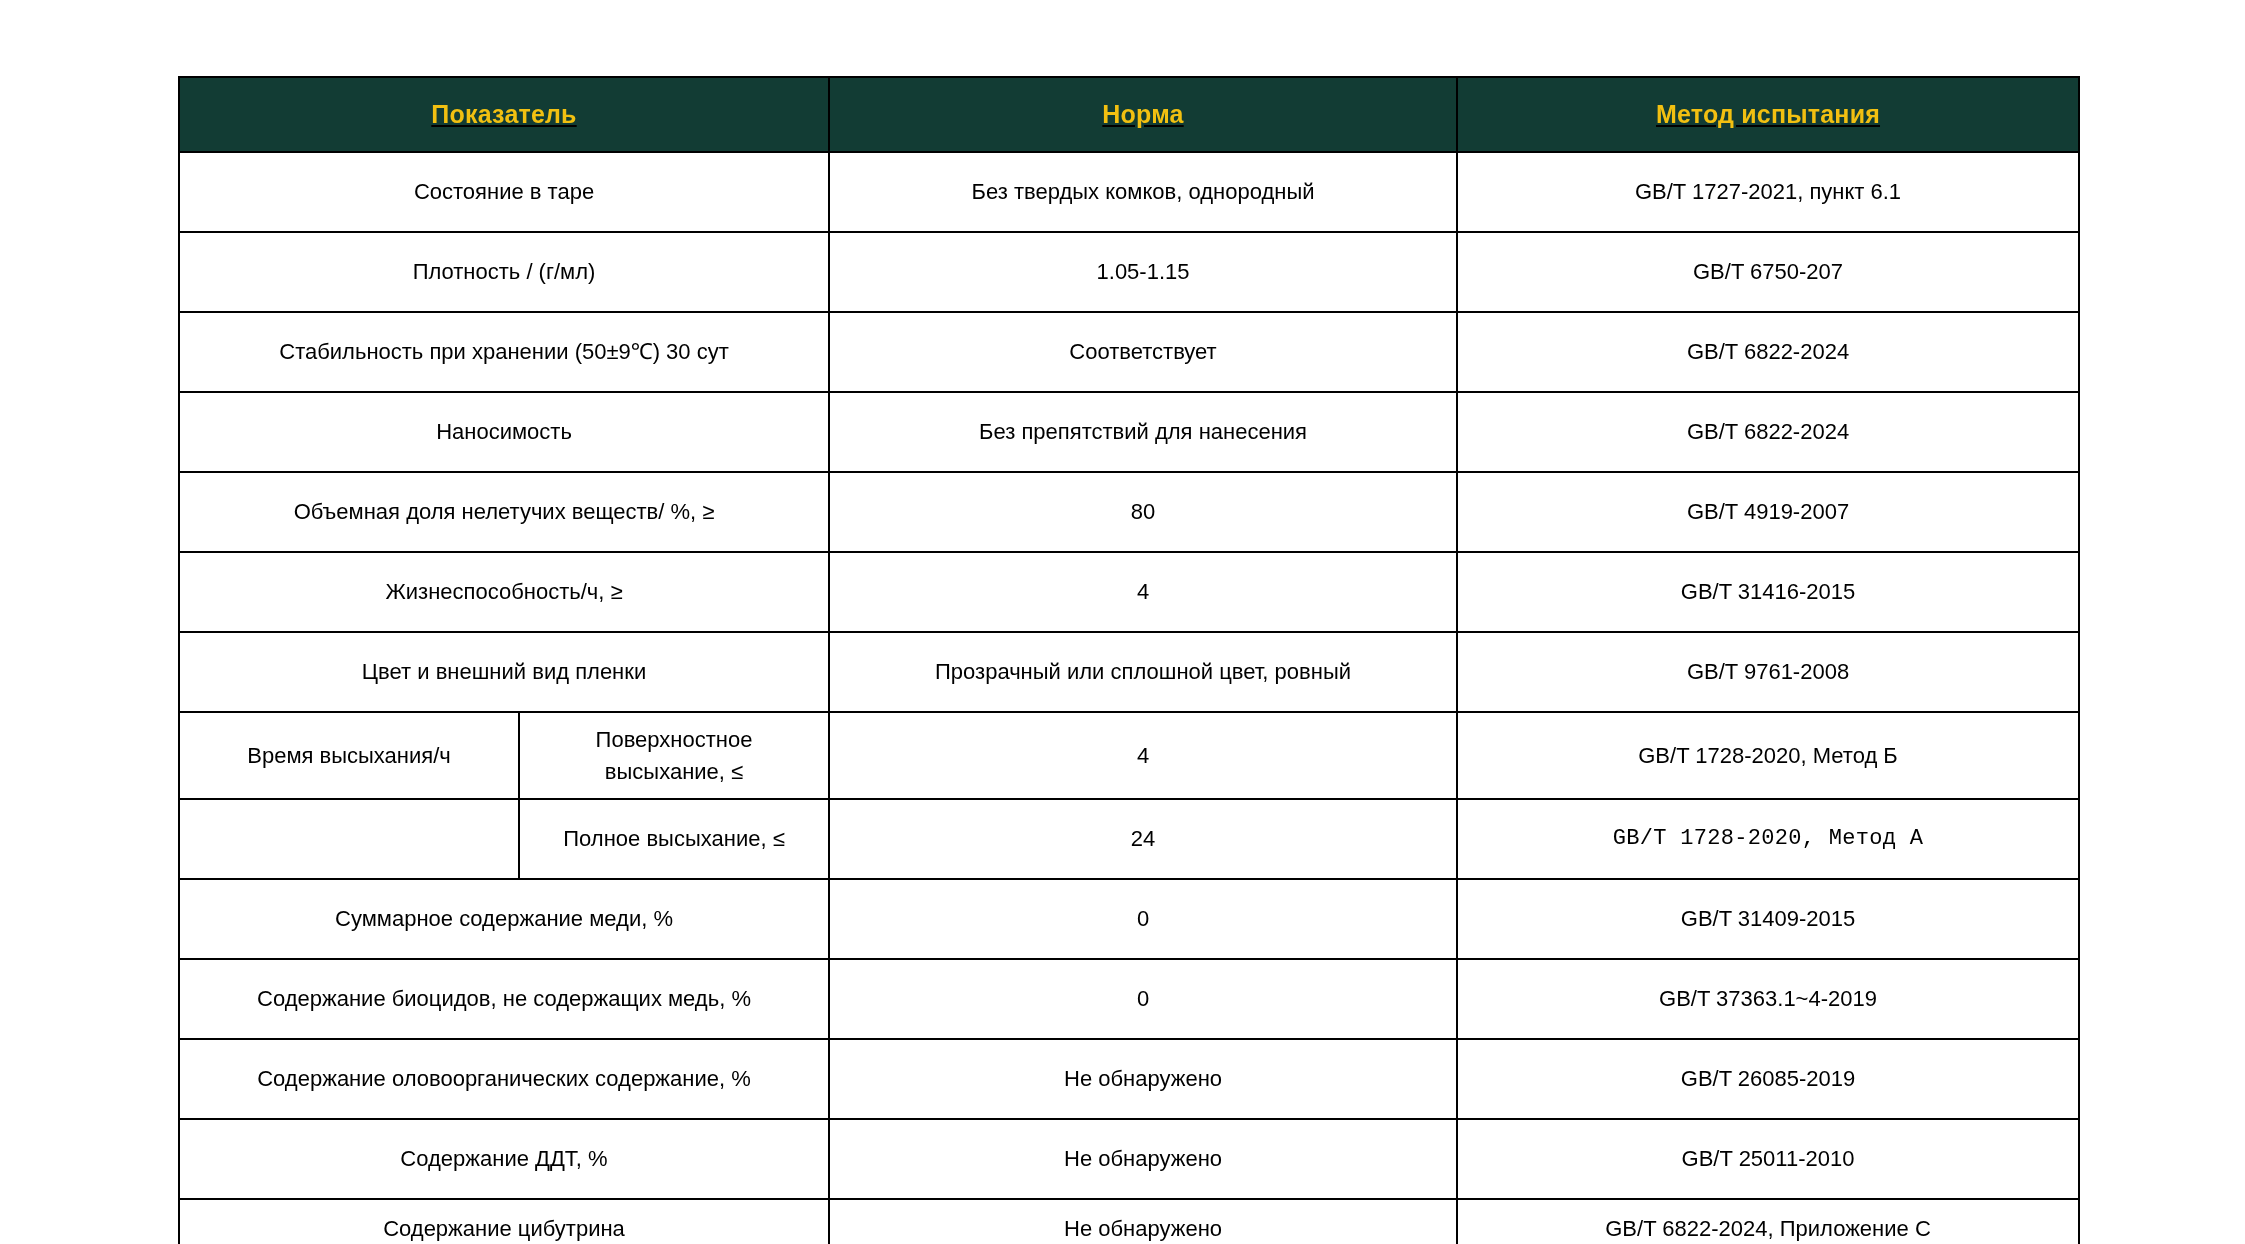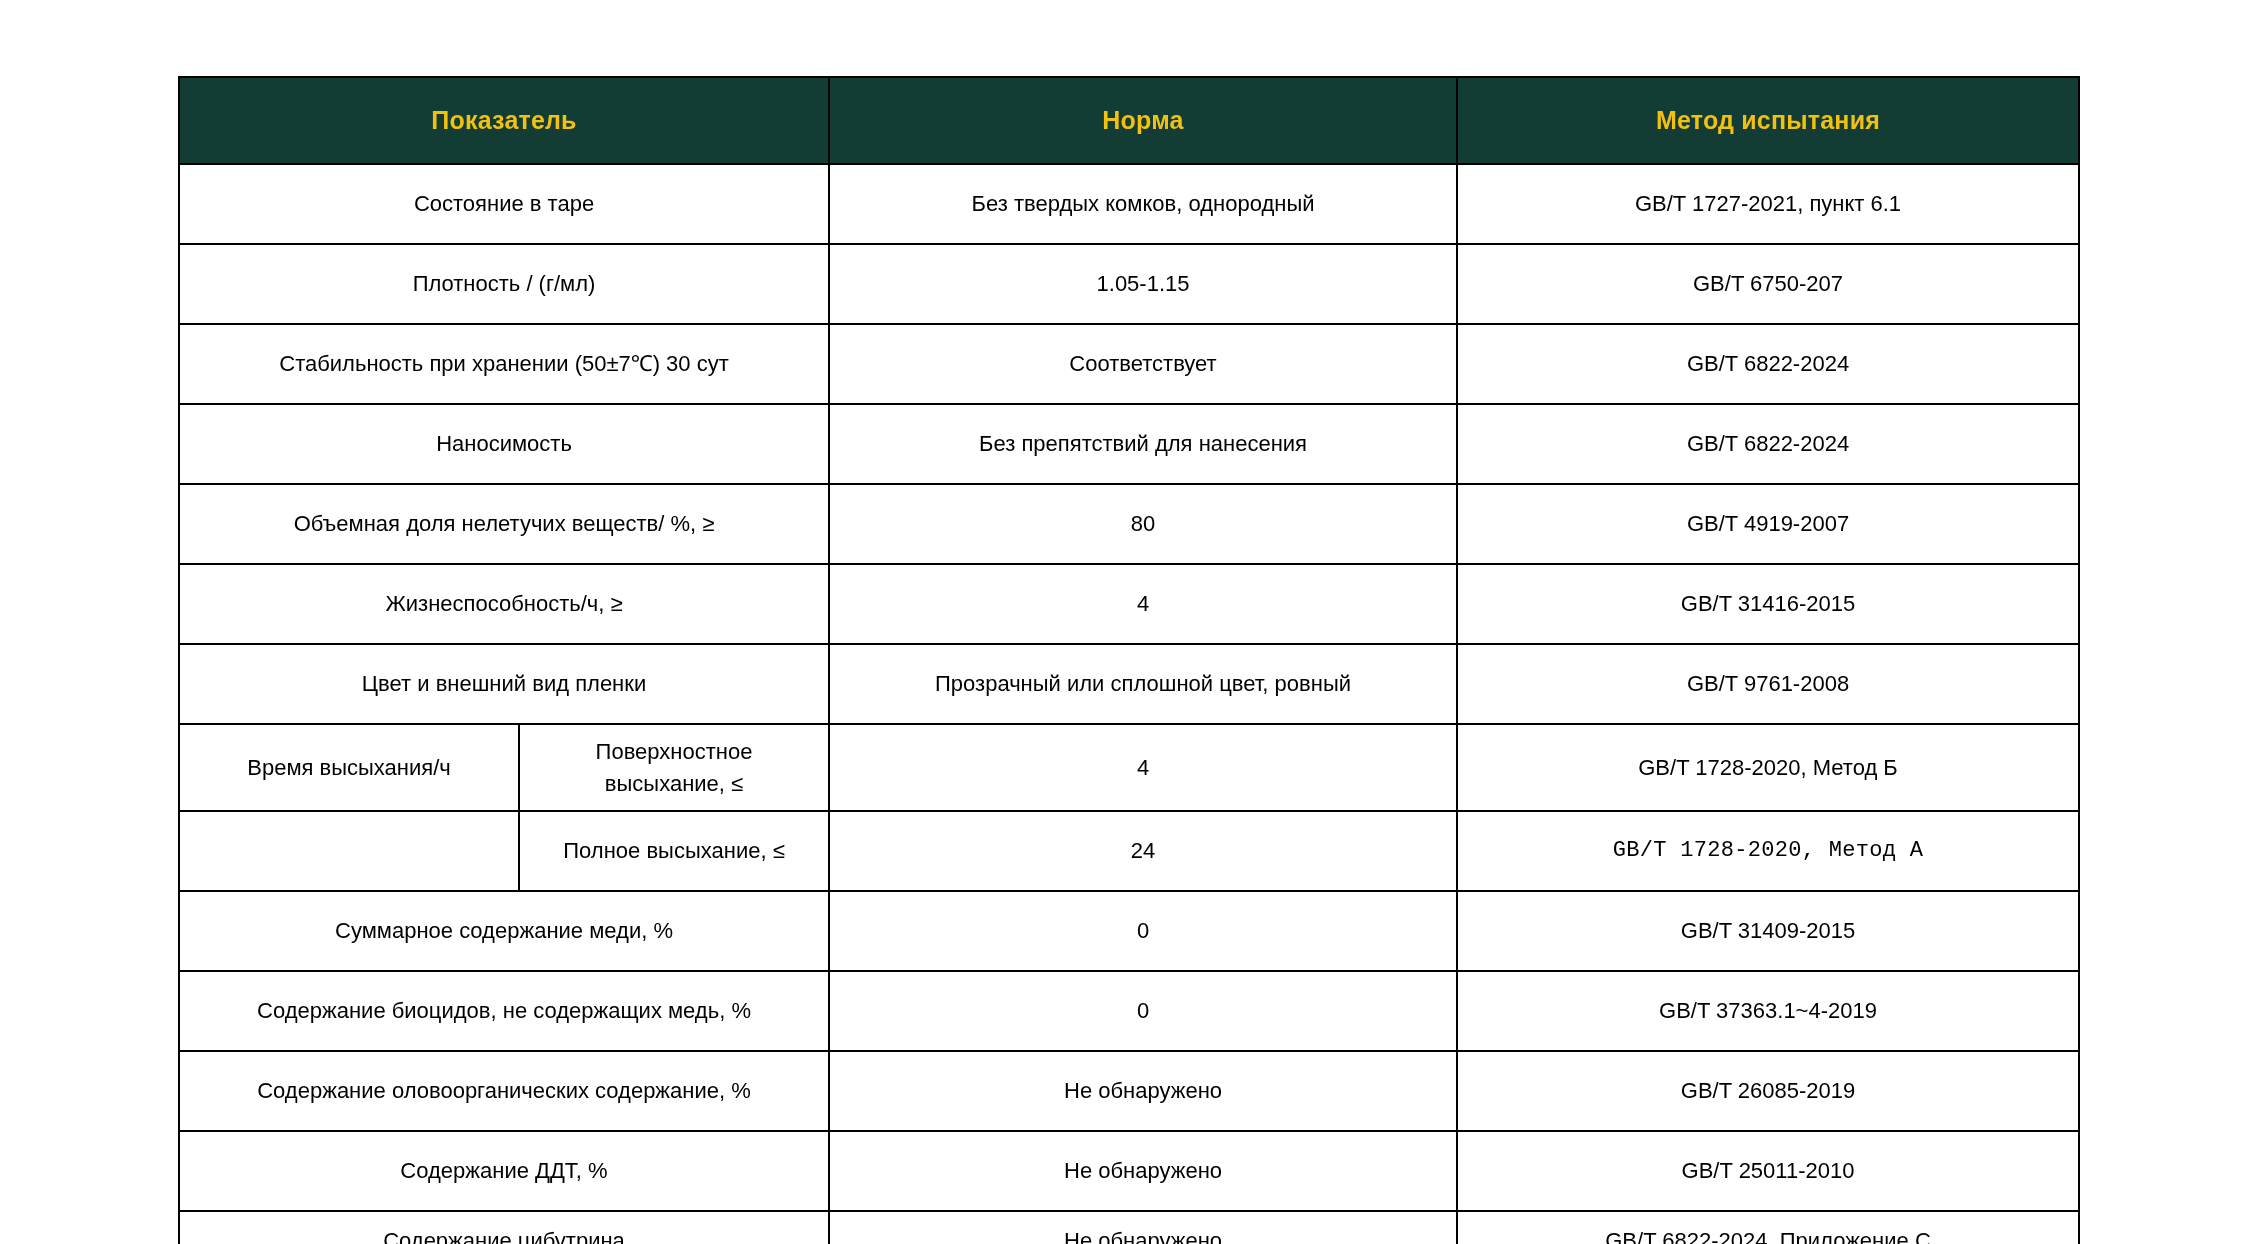--- a/index.html
+++ b/index.html
@@ -30,21 +30,21 @@
   table.spec th, table.spec td {
     border: 2px solid #000000;
     text-align: center;
     vertical-align: middle;
     padding: 0 6px;
     font-size: 22px;
     line-height: 1.45;
     white-space: pre-line;
     overflow: hidden;
   }
-  table.spec thead tr { height: 87px; }
+  table.spec thead tr { height: 75px; text-decoration: underline; }
   table.spec tbody tr { height: 80px; }
   table.spec tbody tr.tall { height: 87px; }
   table.spec tbody tr.last { height: 60px; }
 
   table.spec th {
     background: #123C34;
     color: #F2C011;
     font-weight: bold;
     font-size: 25px;
     letter-spacing: 0.2px;
@@ -78,21 +78,21 @@
       <td colspan="2">Состояние в таре</td>
       <td>Без твердых комков, однородный</td>
       <td>GB/T 1727-2021, пункт 6.1</td>
     </tr>
     <tr>
       <td colspan="2">Плотность / (г/мл)</td>
       <td>1.05-1.15</td>
       <td>GB/T 6750-207</td>
     </tr>
     <tr>
-      <td colspan="2">Стабильность при хранении (50±7℃) 30 сут</td>
+      <td colspan="2">Стабильность при хранении (50±9℃) 30 сут</td>
       <td>Соответствует</td>
       <td>GB/T 6822-2024</td>
     </tr>
     <tr>
       <td colspan="2">Наносимость</td>
       <td>Без препятствий для нанесения</td>
       <td>GB/T 6822-2024</td>
     </tr>
     <tr>
       <td colspan="2">Объемная доля нелетучих веществ/ %, ≥</td>

